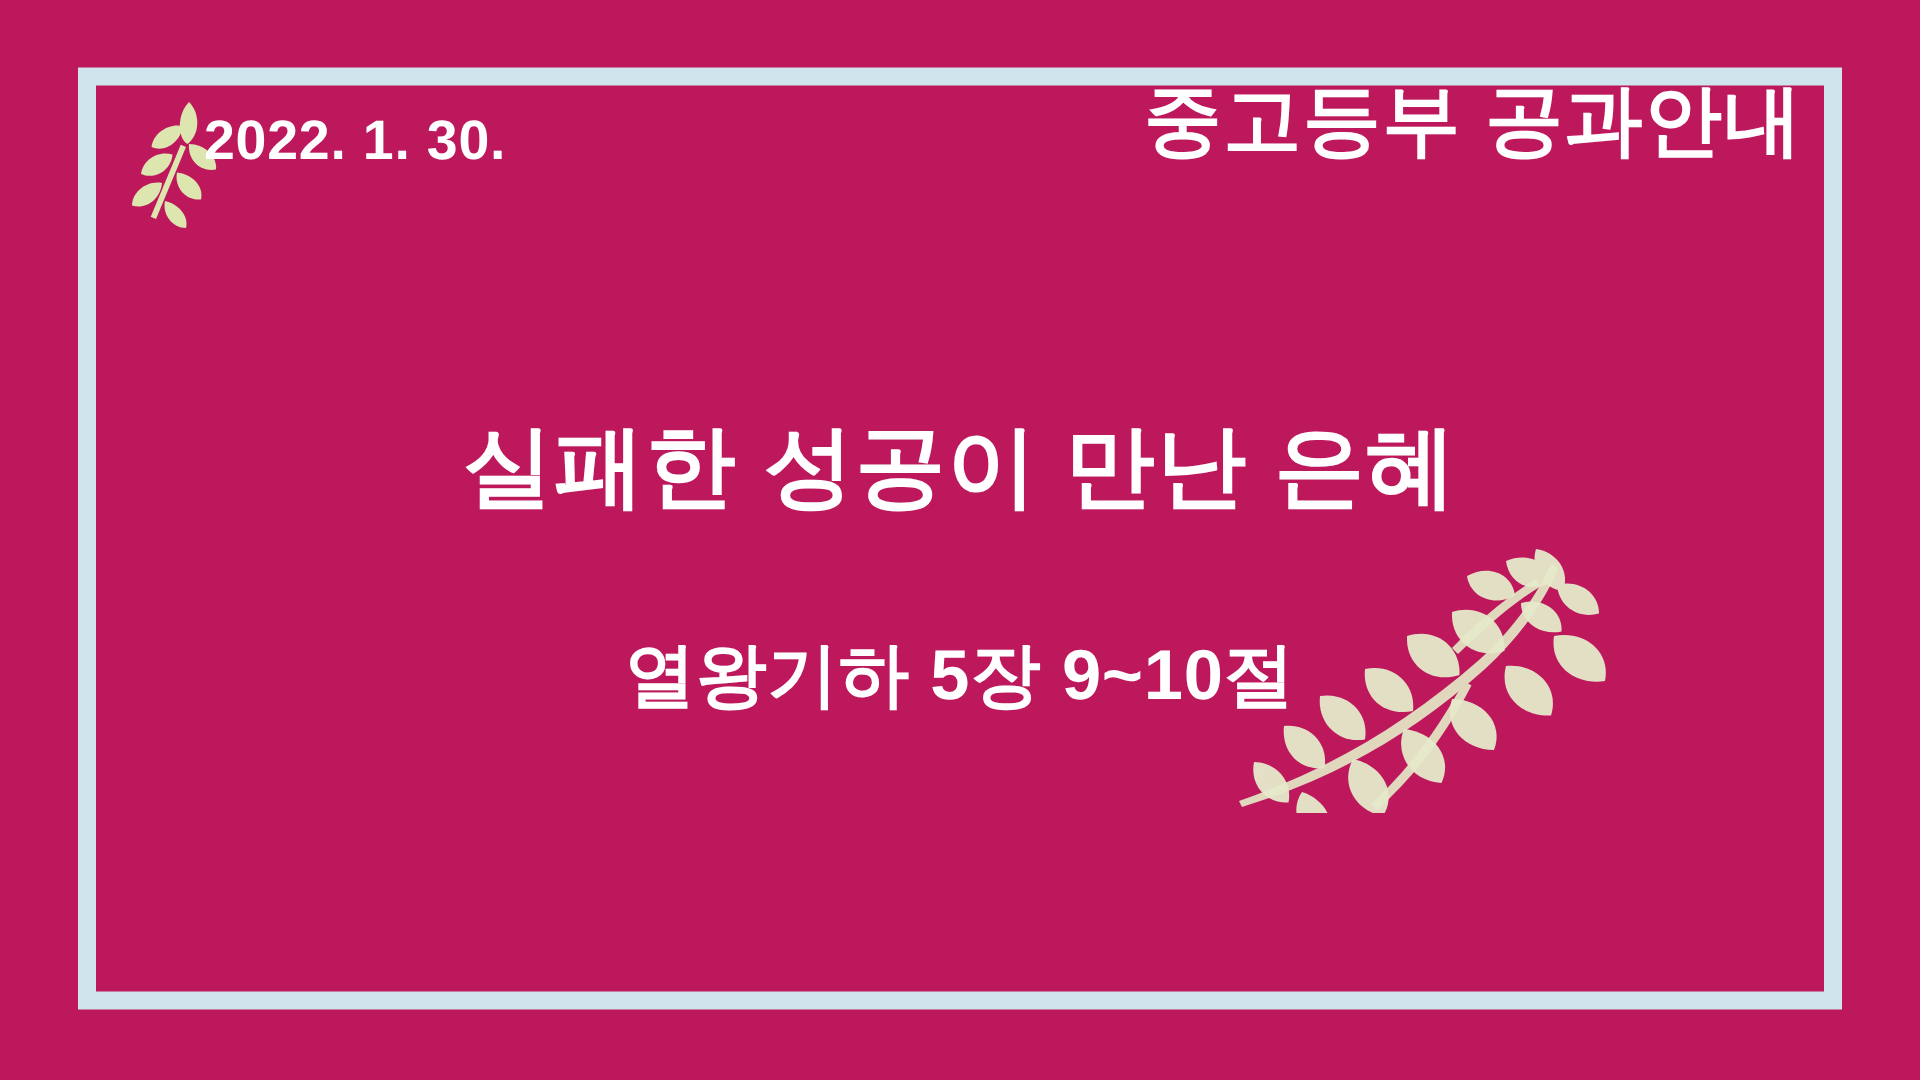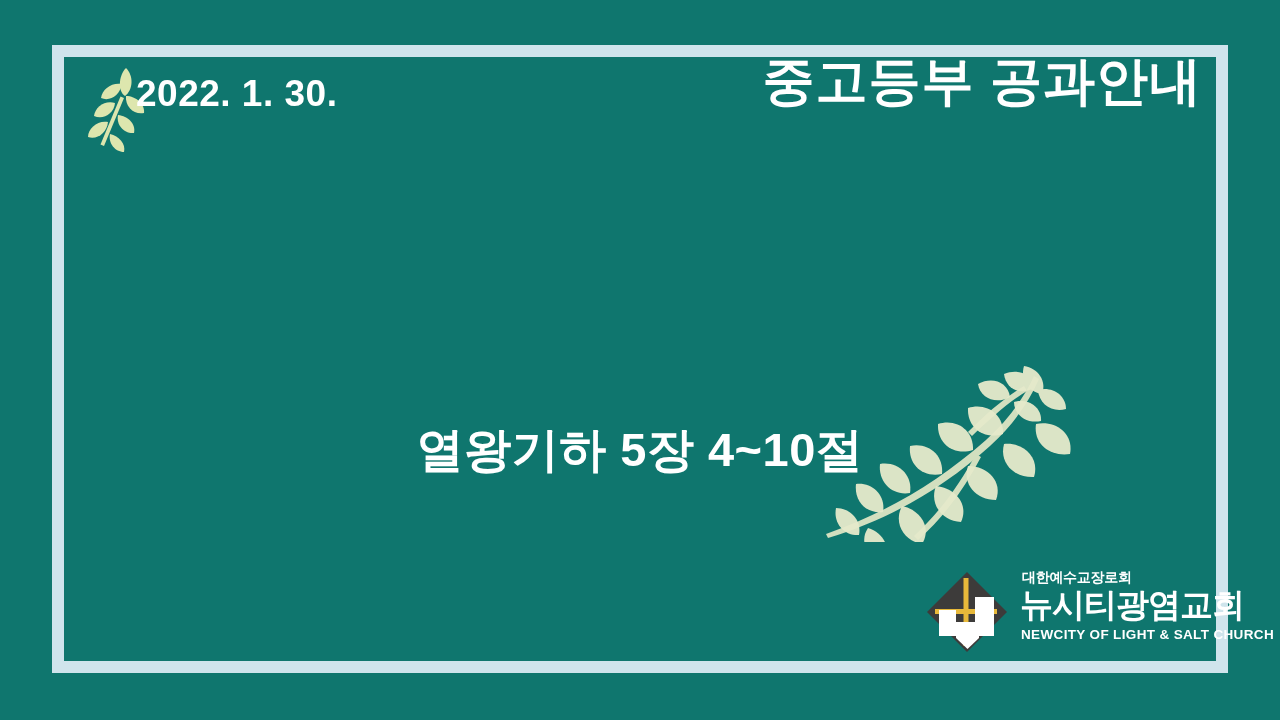--- a/index.html
+++ b/index.html
@@ -11,21 +11,21 @@
     width: 1280px;
     height: 720px;
     overflow: hidden;
     font-family: "Liberation Sans", "DejaVu Sans", sans-serif;
   }
 
   #slide {
     position: relative;
     width: 1280px;
     height: 720px;
-    background: #0f766e;
+    background: #be185d;
     overflow: hidden;
   }
 
   
   .frame {
     position: absolute;
     left: 52px;
     top: 45px;
     width: 1176px;
     height: 628px;
@@ -222,37 +222,18 @@
         <path d="M62 102 C80 99 95 113 92 131 C74 134 60 120 62 102 Z"></path>
         <path d="M118 124 C138 126 151 143 143 160 C124 159 111 142 118 124 Z"></path>
         <path d="M38 122 C54 120 68 133 65 150 C48 152 36 139 38 122 Z"></path>
         <path d="M84 144 C103 148 114 166 104 182 C86 179 75 161 84 144 Z"></path>
         <path d="M18 146 C32 146 44 158 41 173 C26 174 15 161 18 146 Z"></path>
         <path d="M50 166 C66 171 75 188 64 200 C49 196 41 179 50 166 Z"></path>
       </g>
     </svg>
   </span>
 
-
-  <div class="scripture">열왕기하 5장 4~10절</div>
-
-  <div class="logo">
-    <span class="logo-emblem">
-      <svg viewBox="0 0 84 84" width="84" height="84" aria-hidden="true">
-
-        <path d="M42 2 L82 42 L42 82 L2 42 Z" fill="#3d3b3a"></path>
-
-        <rect x="38.5" y="8" width="5" height="68" fill="#e8b93a"></rect>
-        <rect x="10" y="39" width="62" height="5" fill="#e8b93a"></rect>
-
-        <rect x="14" y="40" width="17" height="26" fill="#ffffff"></rect>
-        <rect x="50" y="27" width="19" height="39" fill="#ffffff"></rect>
-        <path d="M31 52 L54 52 L54 68 L42.5 79 L31 68 Z" fill="#ffffff"></path>
-      </svg>
-    </span>
-    <div class="logo-text">
-      <div class="logo-denom">대한예수교장로회</div>
-      <div class="logo-name">뉴시티광염교회</div>
-      <div class="logo-en">NEWCITY OF LIGHT &amp; SALT CHURCH</div>
-    </div>
-  </div>
+  <div class="main-title">실패한 성공이 만난 은혜</div>
+
+  <div class="scripture">열왕기하 5장 9~10절</div>
+
 
 </div>
 
 </body></html>

